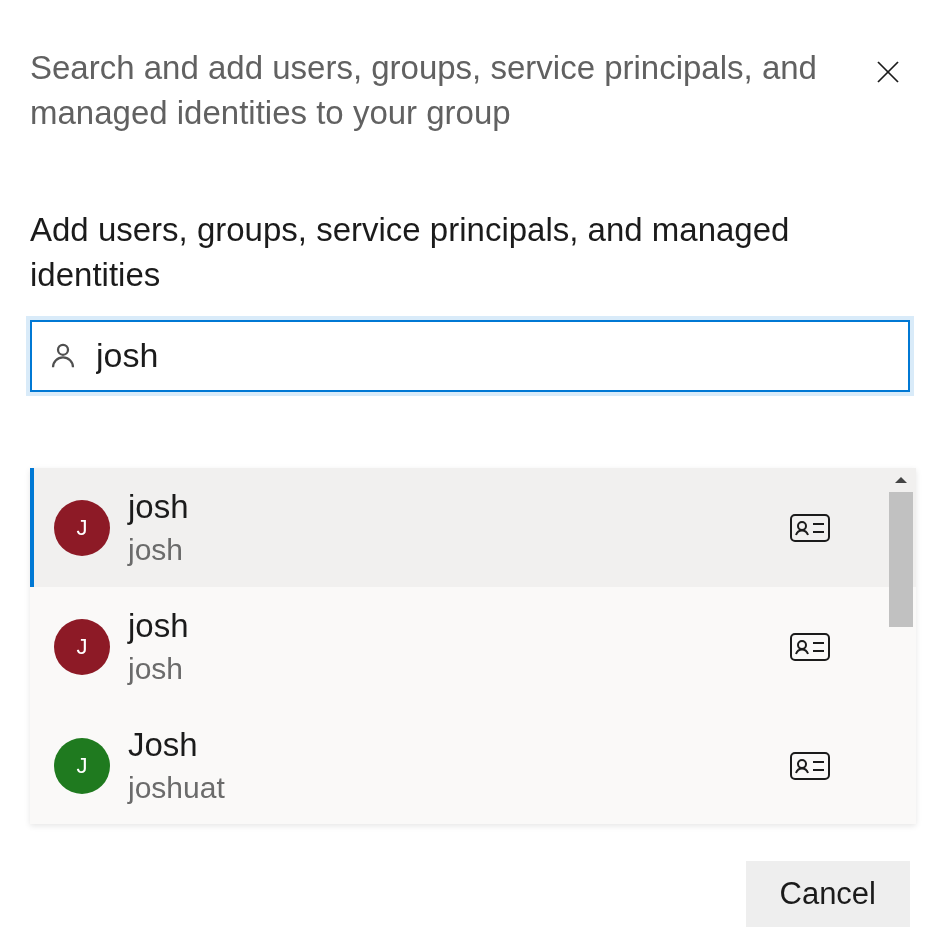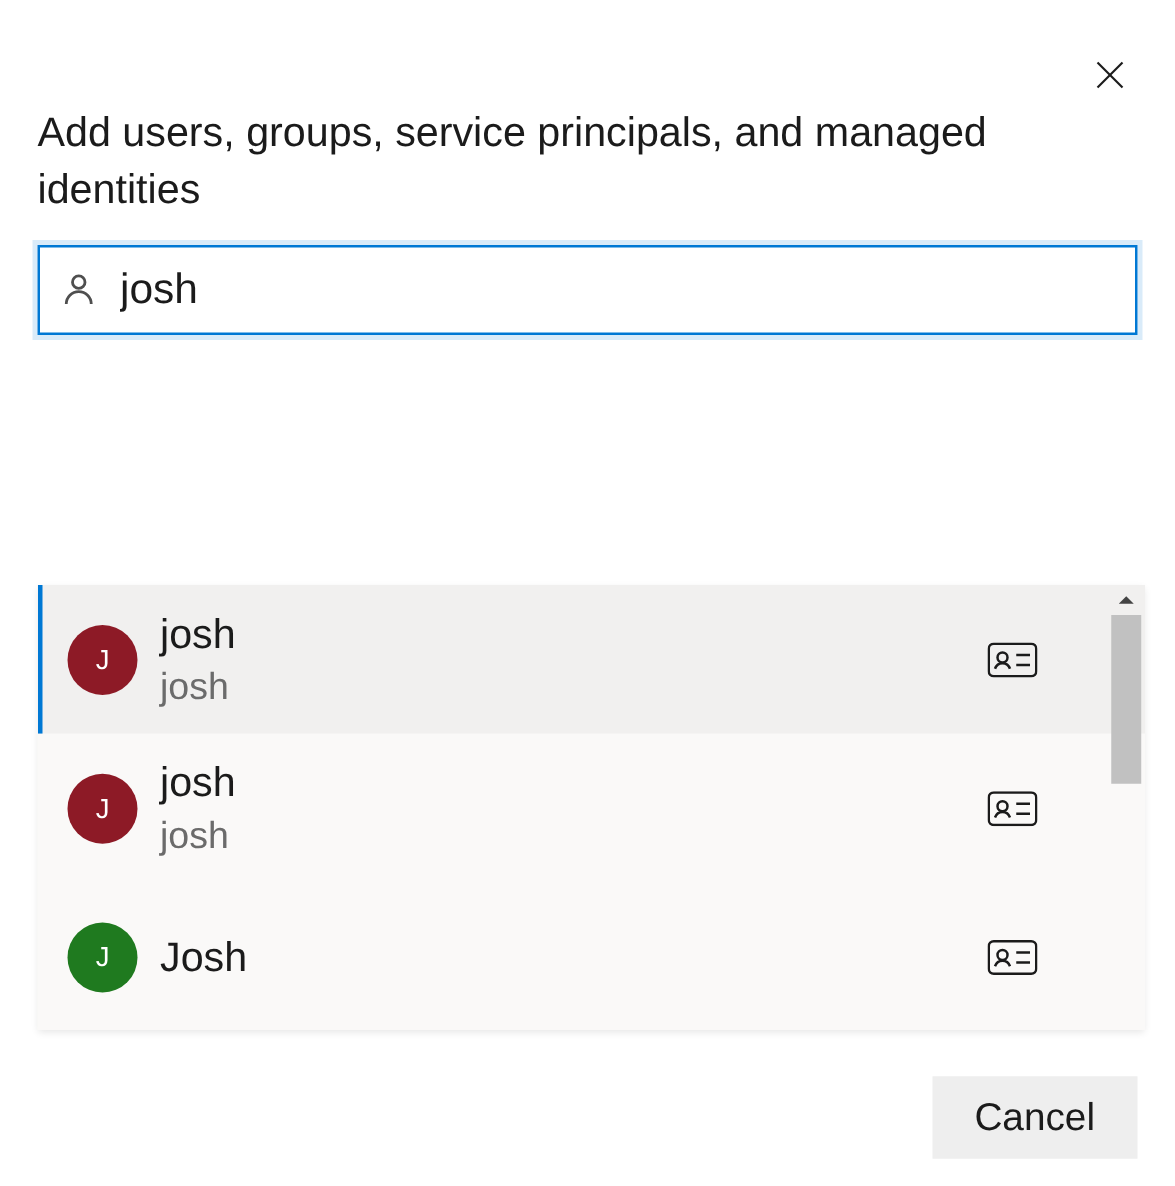--- a/index.html
+++ b/index.html
@@ -36,21 +36,21 @@
       background: transparent;
       cursor: pointer;
       display: flex;
       align-items: center;
       justify-content: center;
       padding: 0;
     }
     .close-btn svg { display: block; }
 
     .field-label {
-      margin-top: 50px;
+      margin-top: 72px;
       font-size: 33px;
       font-weight: 400;
       color: #1b1b1b;
       line-height: 1.36;
     }
 
     .combo-wrap {
       position: relative;
       margin-top: 22px;
     }
@@ -168,20 +168,21 @@
       cursor: pointer;
       display: flex; align-items: center; justify-content: center;
     }
     .btn.secondary { background: #eeeeee; color: #1b1b1b; }
     .btn.primary-disabled { background: #f2f2f2; color: #8f8f8f; cursor: default; }
   </style>
 </head>
 <body>
 
 <div class="dialog-header">
+  <p class="dialog-subtitle">Search and add users, groups, service principals, and managed identities to your group</p>
   <button class="close-btn" aria-label="Close">
     <svg width="30" height="30" viewBox="0 0 24 24" fill="none" stroke="#1b1b1b" stroke-width="1.4">
       <line x1="4" y1="4" x2="20" y2="20"></line>
       <line x1="20" y1="4" x2="4" y2="20"></line>
     </svg>
   </button>
 </div>
 
 <div class="field-label">Add users, groups, service principals, and managed identities</div>
 
@@ -234,20 +235,21 @@
         <path d="M6 21c1-3 3.5-4.5 6-4.5s5 1.5 6 4.5"></path>
         <line x1="23" y1="10" x2="34" y2="10"></line>
         <line x1="23" y1="18" x2="34" y2="18"></line>
       </svg>
     </div>
 
     <div class="option">
       <div class="avatar" style="background: rgb(31, 122, 31);">J</div>
       <div class="option-text">
         <div class="option-primary">Josh</div>
+        <div class="option-secondary">joshuat</div>
       </div>
       <svg class="card-icon" viewBox="0 0 40 28" fill="none" stroke="#1b1b1b" stroke-width="2">
         <rect x="1" y="1" width="38" height="26" rx="4"></rect>
         <circle cx="12" cy="12" r="4"></circle>
         <path d="M6 21c1-3 3.5-4.5 6-4.5s5 1.5 6 4.5"></path>
         <line x1="23" y1="10" x2="34" y2="10"></line>
         <line x1="23" y1="18" x2="34" y2="18"></line>
       </svg>
     </div>
 

